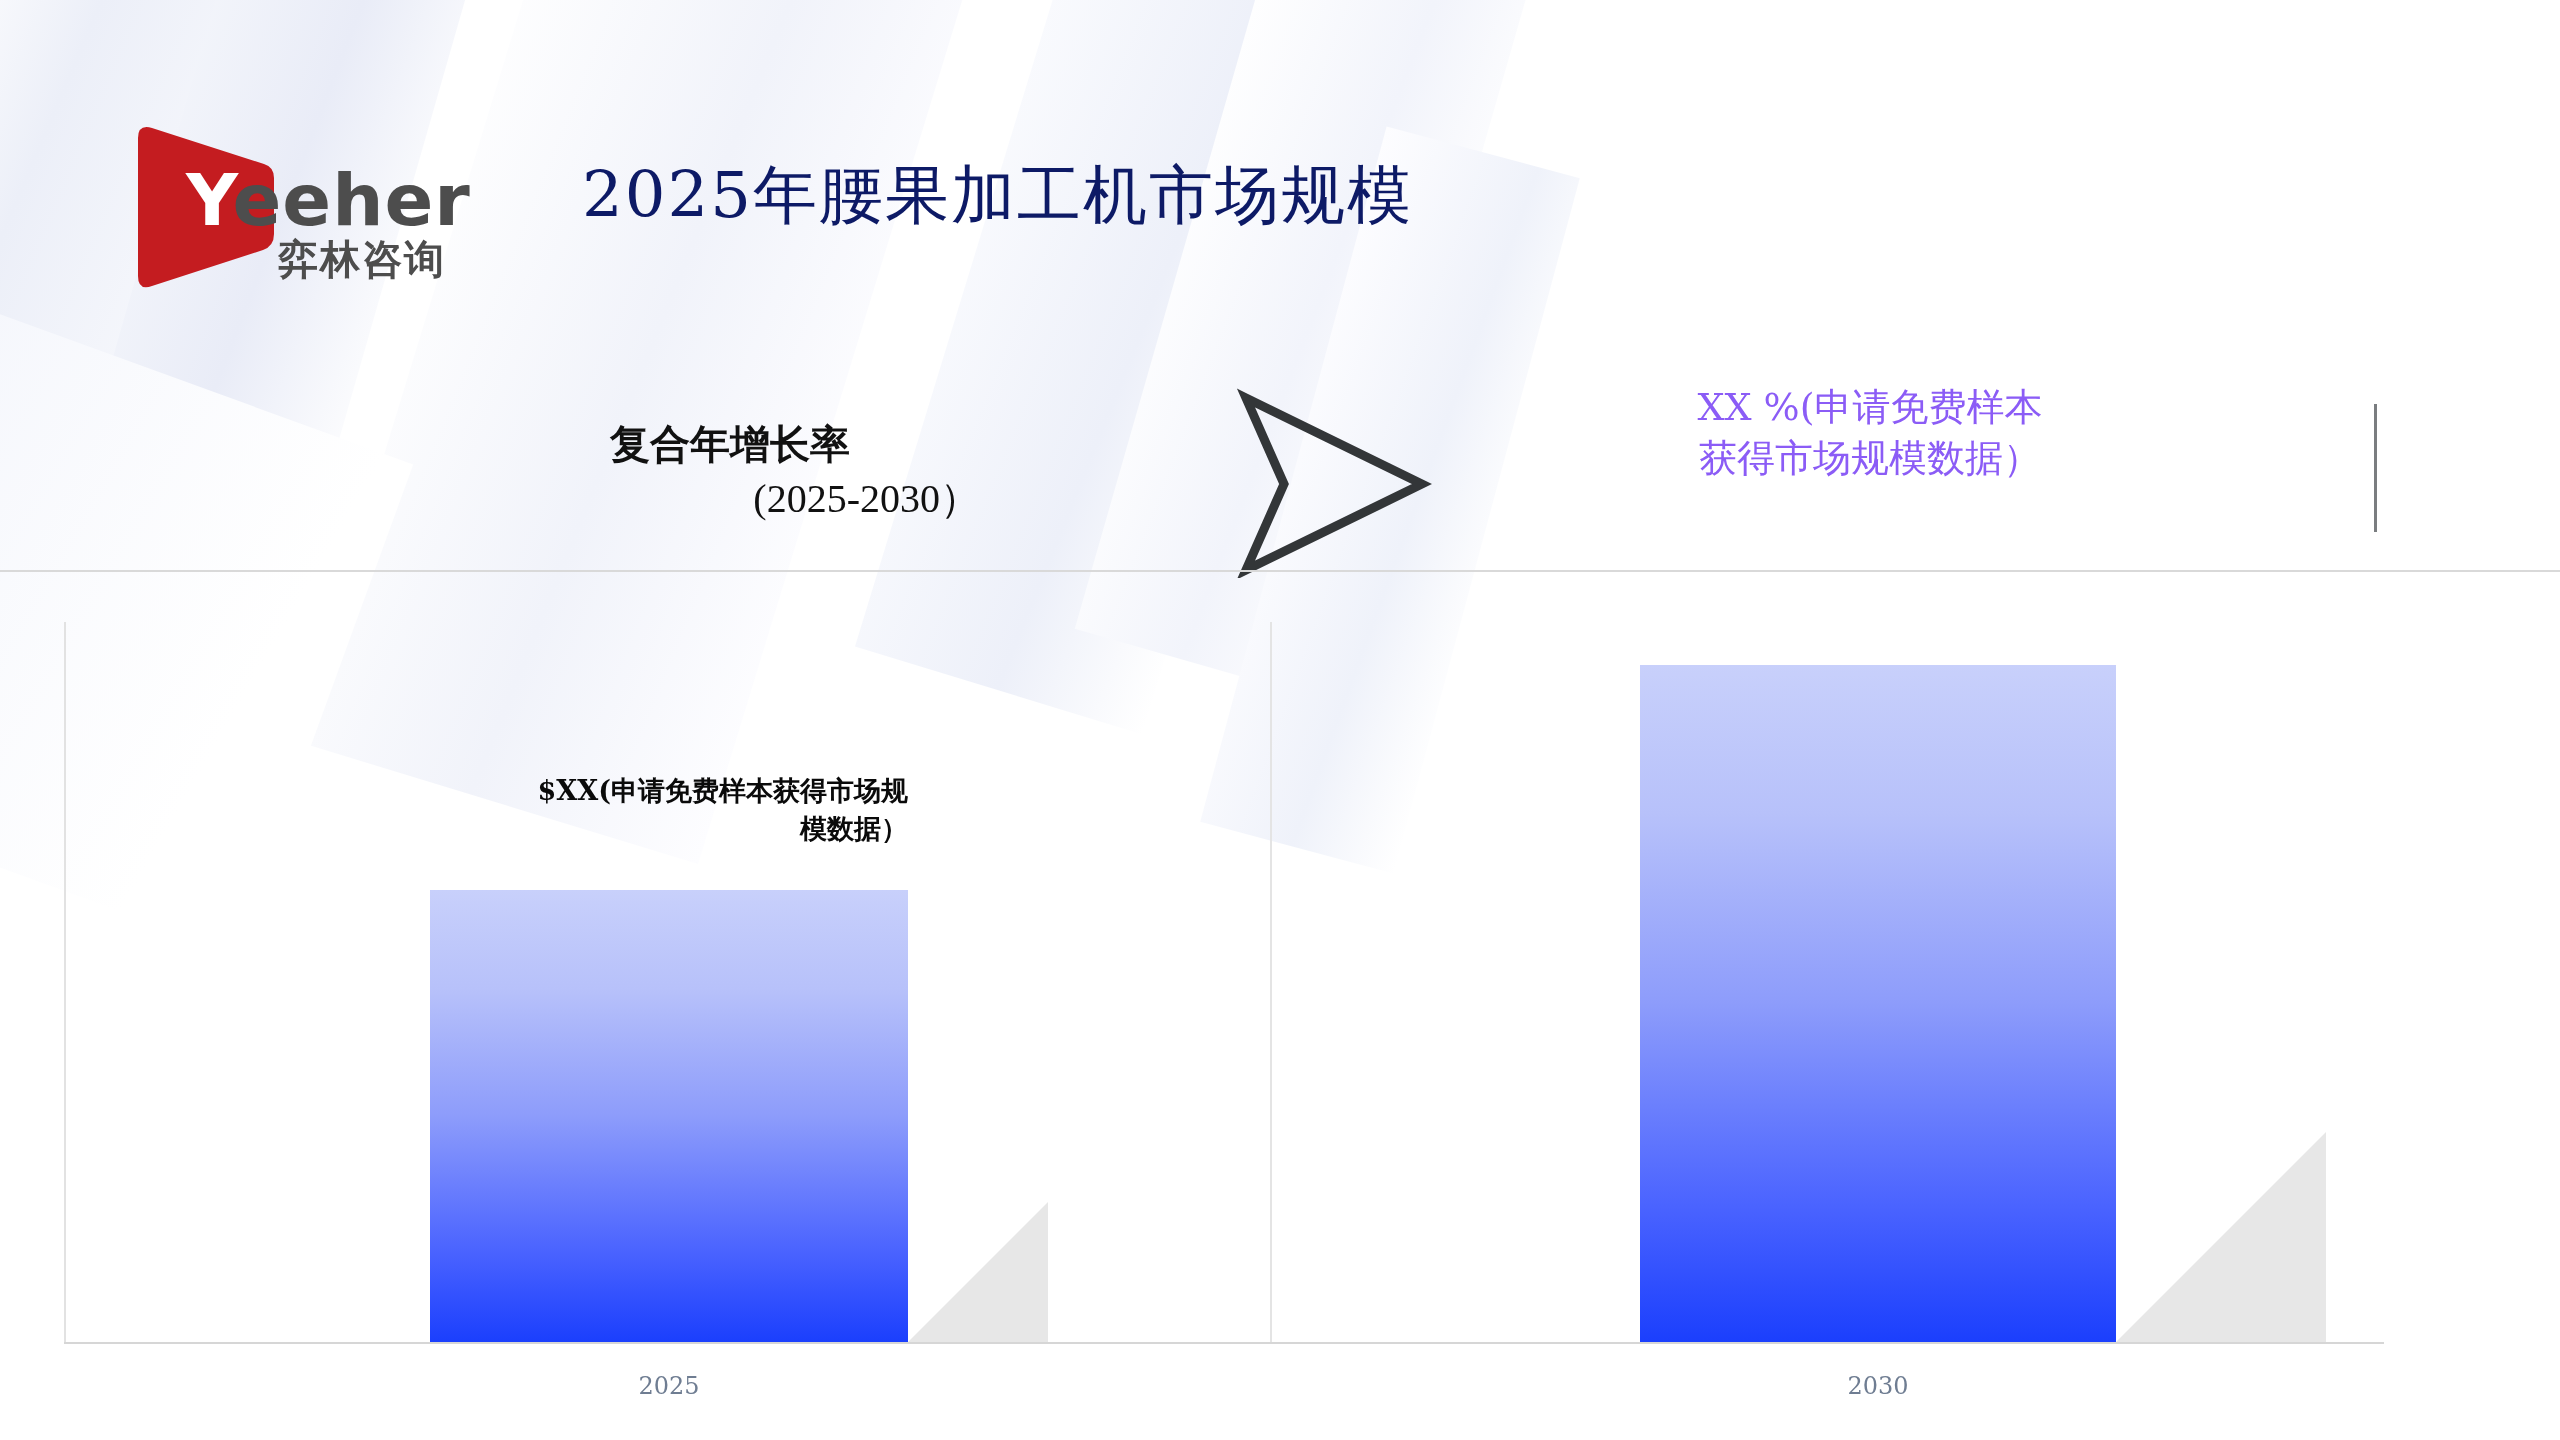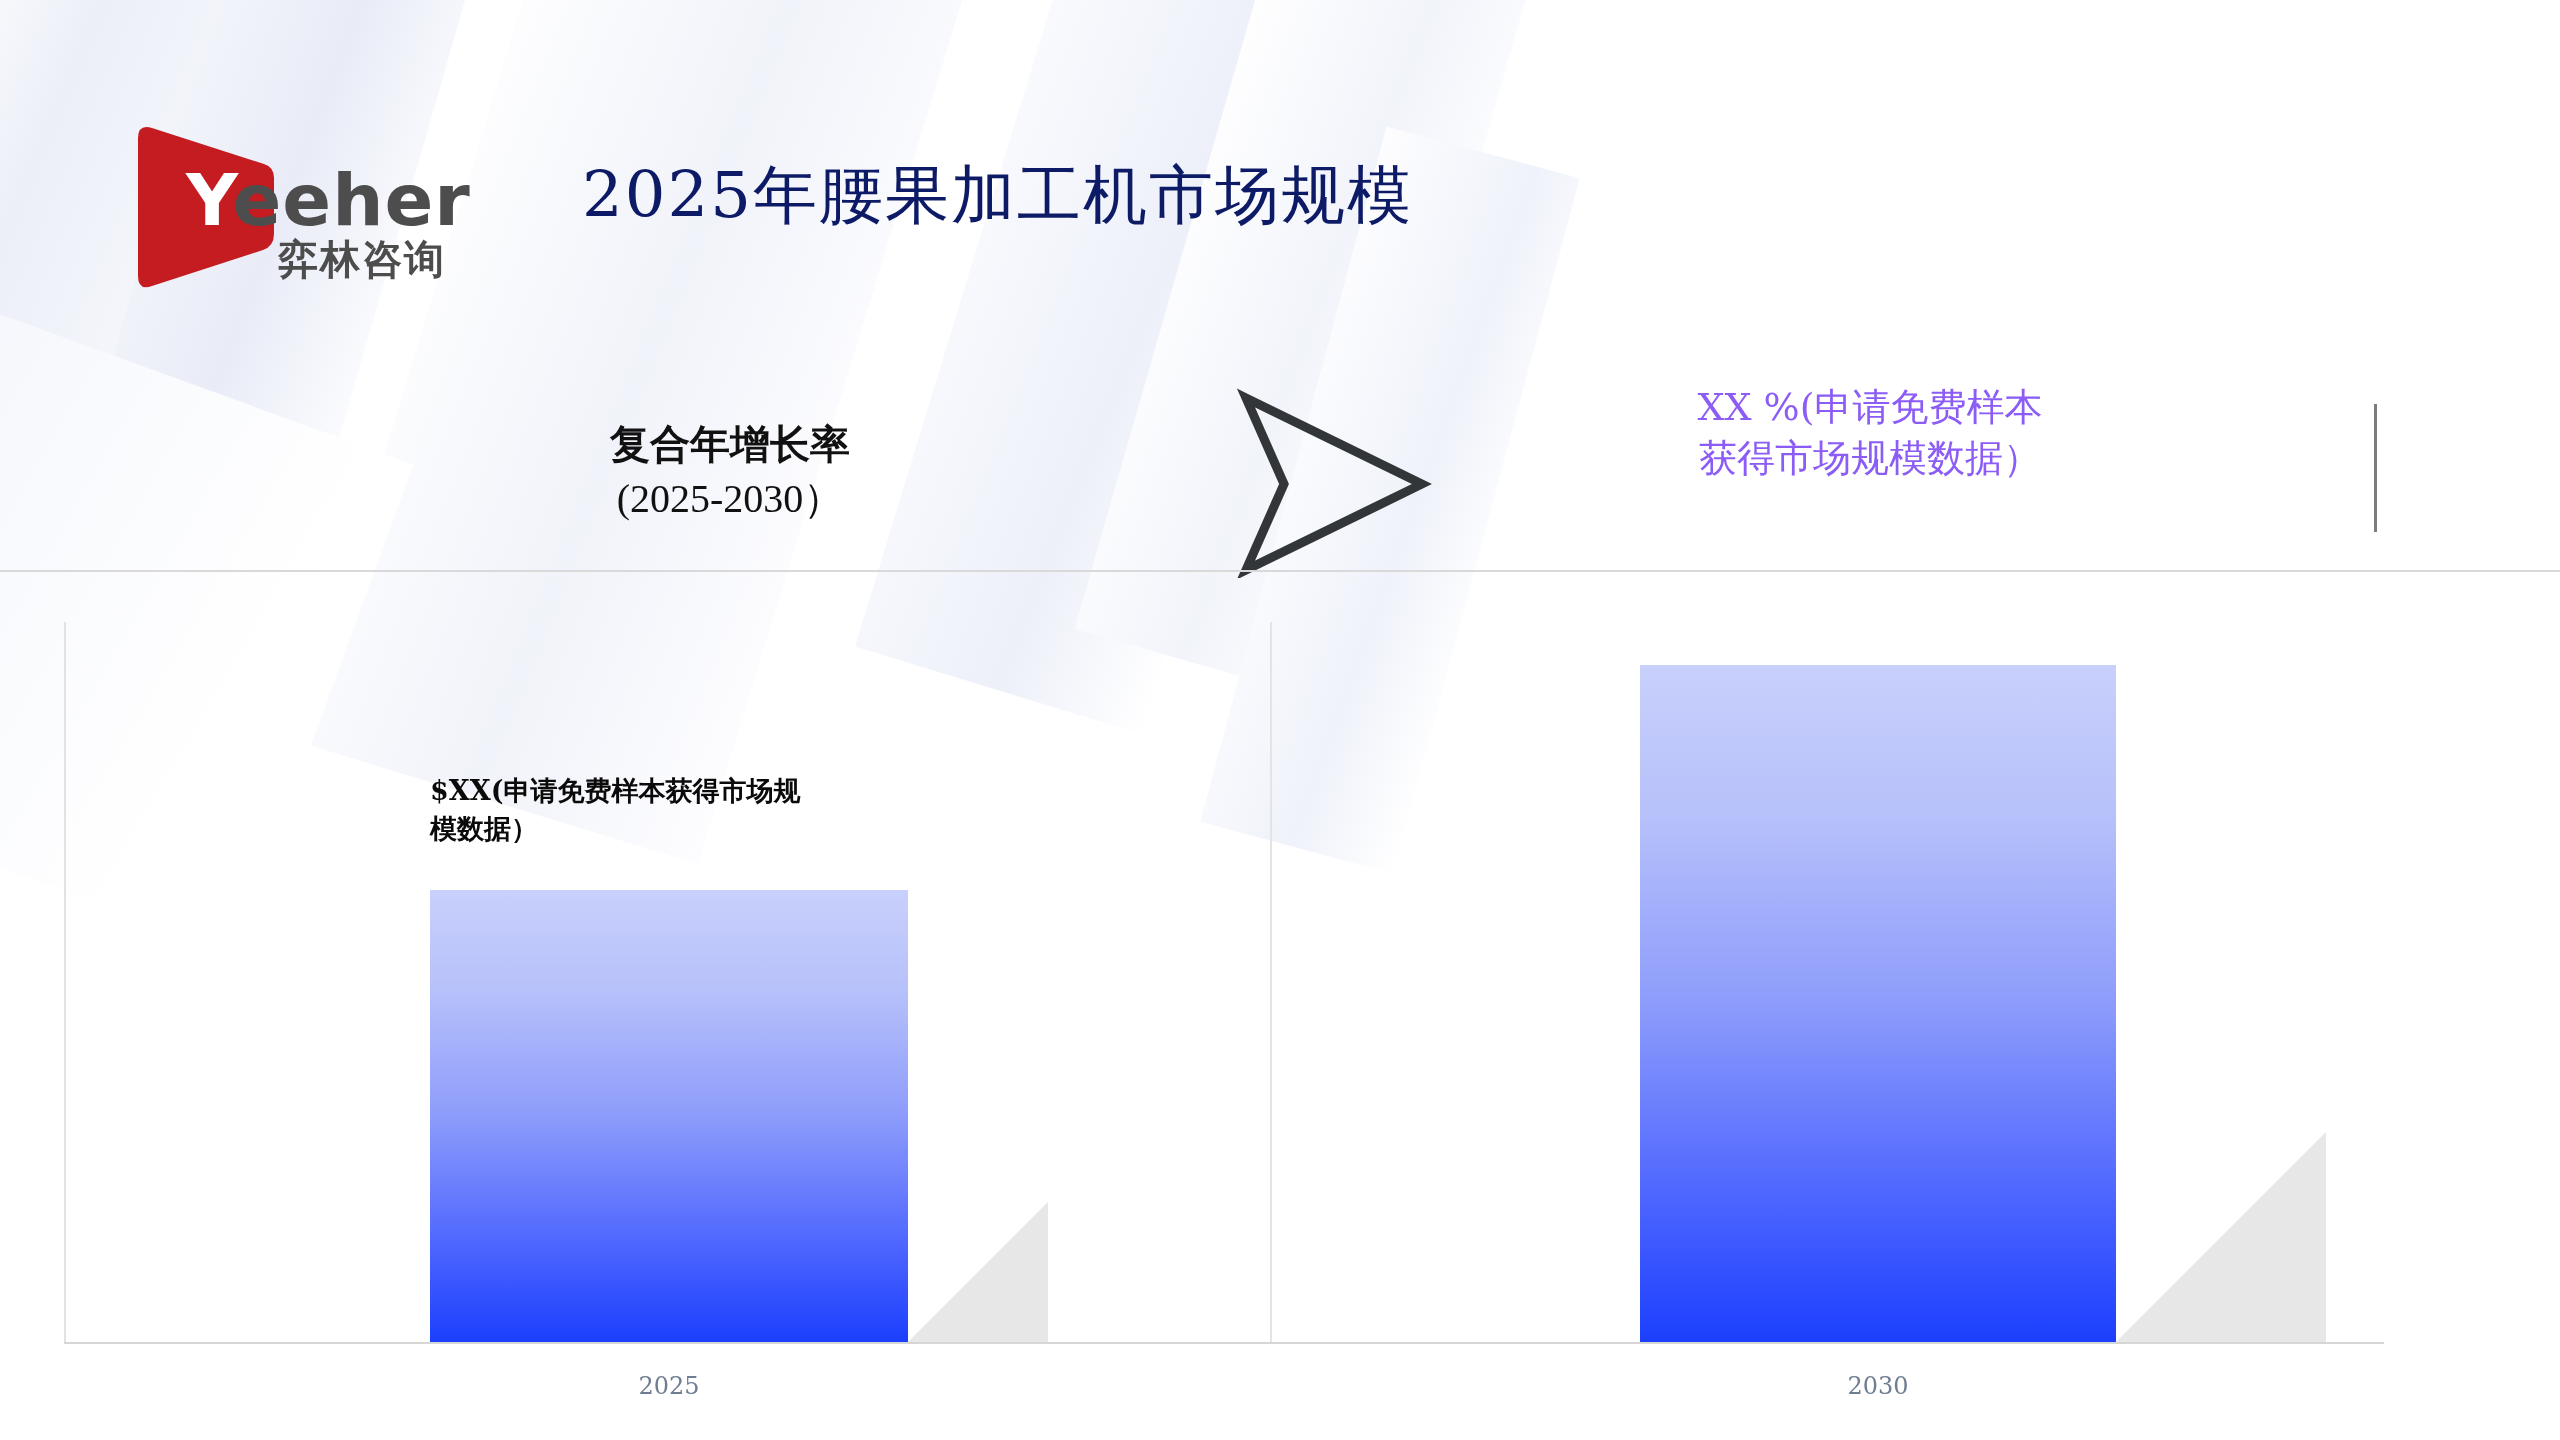--- a/index.html
+++ b/index.html
@@ -40,21 +40,21 @@
 
   
   .title{position:absolute;left:582px;top:152px;font-size:64px;color:#0d1a66;
          font-family:"DejaVu Serif",serif;font-weight:400;letter-spacing:2px;
          white-space:nowrap;}
 
   
   .cagr{position:absolute;left:480px;top:418px;width:500px;text-align:center;
         font-size:40px;font-weight:700;color:#111;line-height:1.35;
         font-family:Liberation Serif, serif;}
-  .cagr .l2{font-weight:400;}
+  .cagr .l2{font-weight:400;text-align:right;}
 
   
   .arrow{position:absolute;left:1232px;top:388px;width:200px;height:190px;}
 
   
   .callout{position:absolute;left:1630px;top:382px;width:480px;text-align:center;
            font-size:38px;color:#8b5cf6;line-height:1.35;font-family:"DejaVu Serif",serif;}
   .vline{position:absolute;left:2374px;top:404px;width:3px;height:128px;background:#7a7d80;}
 
   
@@ -65,21 +65,21 @@
   .panel-left-border{position:absolute;left:64px;top:50px;width:2px;height:722px;background:#e2e2e2;}
   .panel-baseline{position:absolute;left:64px;top:770px;width:2320px;height:2px;background:#d6d6d6;}
   .panel-divider{position:absolute;left:1270px;top:50px;width:2px;height:720px;background:#e4e4e4;}
 
   .bar-wrap{position:absolute;bottom:98px;}
   .bar{position:absolute;bottom:0;
        background:linear-gradient(to bottom,#c8d0fb 0%,#b7c1fa 22%,#8d9cfb 50%,#4a63ff 80%,#1b3ffd 100%);}
   .bar-shadow{position:absolute;bottom:0;width:0;height:0;border-style:solid;
               border-color:transparent transparent #e7e7e7 transparent;}
 
-  .bar-label{position:absolute;text-align:left;font-size:27px;font-weight:700;
+  .bar-label{position:absolute;text-align:right;font-size:27px;font-weight:700;
              color:#0a0a0a;line-height:1.4;font-family:"DejaVu Serif",serif;}
   .tick{position:absolute;top:800px;text-align:center;font-size:24px;color:#6f7d92;
         font-family:"DejaVu Serif",serif;}
 </style>
 </head>
 <body>
 
 <div class="bg-layer">
   <div class="swoosh sw1"></div>
   <div class="swoosh sw2"></div>

